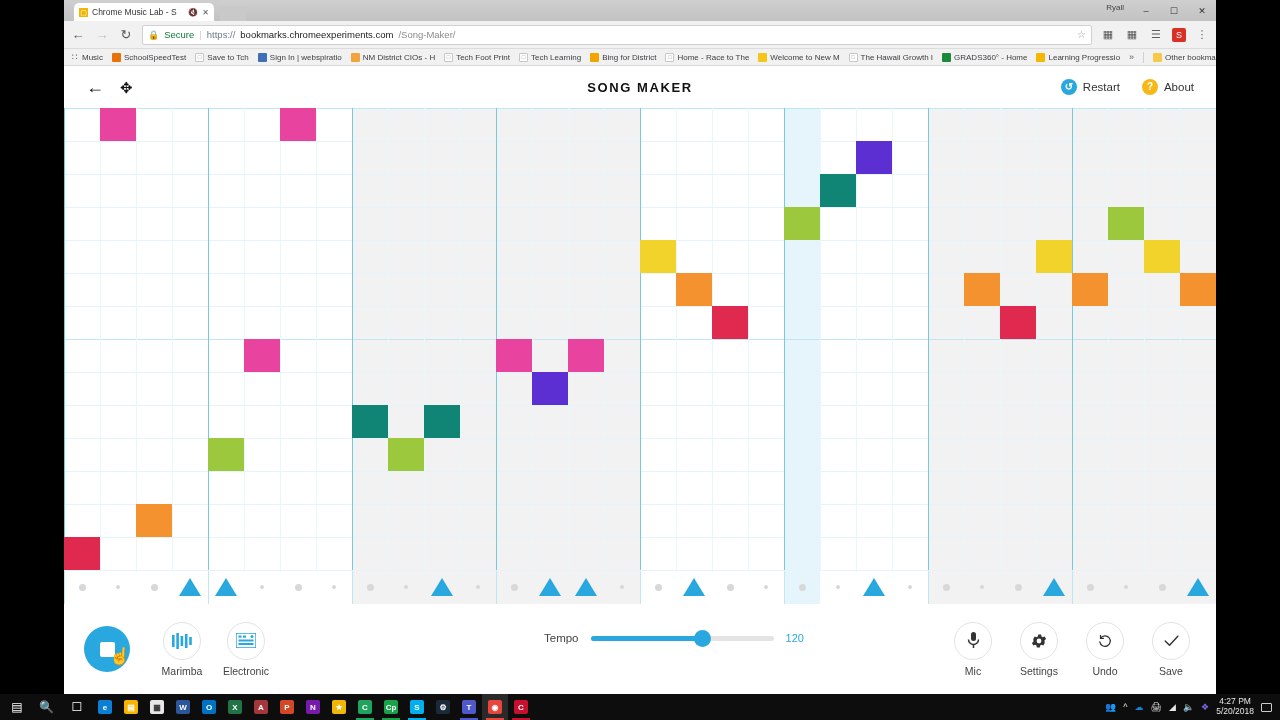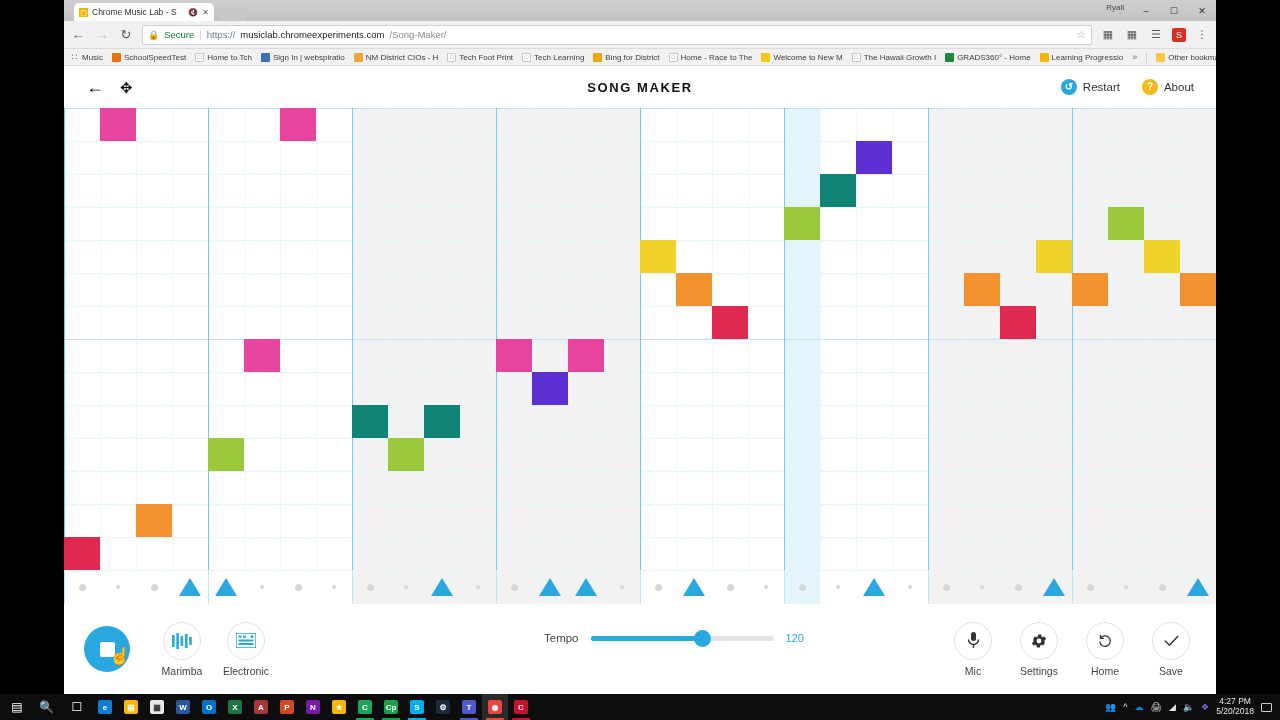--- a/index.html
+++ b/index.html
@@ -254,21 +254,21 @@
 
     <div class="toolbar">
       <span class="nav-btn">←</span>
       <span class="nav-btn disabled">→</span>
       <span class="nav-btn">↻</span>
       <div class="omnibox">
         <span class="lock">🔒</span>
         <span class="secure-label">Secure</span>
         <span class="sep">|</span>
         <span class="url-scheme">https://</span>
-          <span class="url-host">musiclab.chromeexperiments.com</span>
+          <span class="url-host">bookmarks.chromeexperiments.com</span>
           <span class="url-path">/Song-Maker/</span>
         <span class="star">☆</span>
       </div>
       <span class="tb-icon">▦</span>
       <span class="tb-icon">▦</span>
       <span class="tb-icon">☰</span>
       <span class="ext-red">S</span>
       <span class="tb-icon">⋮</span>
     </div>
 
@@ -276,21 +276,21 @@
         <div class="bm">
           <span class="bm-ico grid">∷</span>
           <span>Music</span>
         </div>
         <div class="bm">
           <span class="bm-ico " style="background: rgb(232, 113, 10);"></span>
           <span>SchoolSpeedTest</span>
         </div>
         <div class="bm">
           <span class="bm-ico doc">□</span>
-          <span>Home to Tch</span>
+          <span>Save to Tch</span>
         </div>
         <div class="bm">
           <span class="bm-ico " style="background: rgb(63, 111, 181);"></span>
           <span>Sign In | webspiratio</span>
         </div>
         <div class="bm">
           <span class="bm-ico " style="background: rgb(242, 163, 60);"></span>
           <span>NM District CIOs - H</span>
         </div>
         <div class="bm">
@@ -704,21 +704,21 @@
               </div>
               <div class="lbl">Settings</div>
             </div>
             <div class="tool">
               <div class="circle">
                 <svg width="18" height="18" viewBox="0 0 24 24">
                   <path d="M6 8.5V4.5M6 8.5h4" stroke="#333" stroke-width="1.7" fill="none" stroke-linecap="round"></path>
                   <path d="M6.2 8.2a7 7 0 1 1-1.1 5" stroke="#333" stroke-width="1.7" fill="none" stroke-linecap="round"></path>
                 </svg>
               </div>
-              <div class="lbl">Home</div>
+              <div class="lbl">Undo</div>
             </div>
             <div class="tool">
               <div class="circle">
                 <svg width="19" height="19" viewBox="0 0 24 24">
                   <path d="M4 12.5l5.5 5.5L20 6.5" stroke="#333" stroke-width="1.8" fill="none" stroke-linecap="round" stroke-linejoin="round"></path>
                 </svg>
               </div>
               <div class="lbl">Save</div>
             </div>
           </div>

